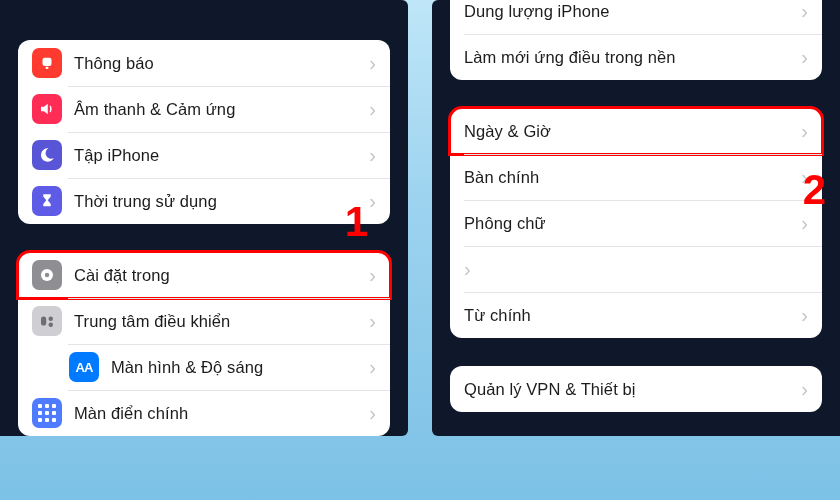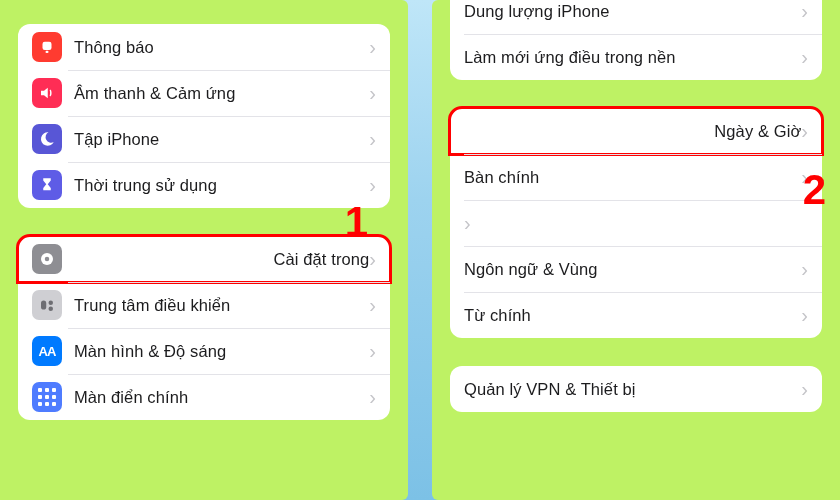--- a/index.html
+++ b/index.html
@@ -1,18 +1,18 @@
 <!DOCTYPE html>
 <html><head>
 <meta charset="utf-8">
 <style>
   * { box-sizing: border-box; margin: 0; padding: 0; }
   html, body { width: 840px; height: 500px; overflow: hidden; font-family: -apple-system, "Helvetica Neue", Arial, sans-serif; }
   body { background: linear-gradient(180deg, #bfe6f8 0%, #9dd3ef 40%, #7cc1e6 100%); display: flex; }
-  .panel { background: #bef264; width: 408px; height: 500px; overflow: hidden; position: relative; }
+  .panel { background: #0f172a; width: 408px; height: 436px; overflow: hidden; position: relative; }
   .panel.left { margin-right: 24px; border-radius: 0 6px 6px 0; }
   .panel.right { margin-left: 0; border-radius: 6px 0 0 6px; }
   .inner { padding: 0; }
   .group {
     background: #fff;
     border-radius: 12px;
     margin: 0 18px 28px 18px;
   }
   .group.top-partial { margin-top: -12px; }
   .row {
@@ -40,45 +40,44 @@
     display: flex; align-items: center; justify-content: center;
     color: #fff; flex-shrink: 0;
   }
   .icon svg { width: 18px; height: 18px; display: block; }
   .ic-red { background: #ff3b30; }
   .ic-pink { background: #ff2d55; }
   .ic-indigo { background: #5856d6; }
   .ic-purple { background: #5e5ce6; }
   .ic-gray { background: #8e8e93; }
   .ic-lgray { background: #cfcfd3; }
-  .ic-blue { background: #007aff; }
+  .ic-blue { background: #007aff; margin-left: 37px; }
   .ic-blue2 { background: #4f7cff; }
   .highlight {
     outline: 3px solid #ff0000;
     outline-offset: -1px;
-    text-align: right;
   }
   .callout {
     position: absolute;
     color: #ff0000;
     font-weight: 700;
     font-size: 42px;
     font-family: Arial, sans-serif;
     pointer-events: none;
   }
   
   .dots { width:18px; height:18px; display:grid; grid-template-columns:repeat(3,4px); grid-template-rows:repeat(3,4px); gap:3px; }
   .dots span { width:4px; height:4px; border-radius:1px; background:#fff; }
   .panel.right .group { margin-left:18px; margin-right:18px; }
 </style>
 </head>
 <body>
 
 <div class="panel left">
-  <div class="inner" style="padding-top:24px;">
+  <div class="inner" style="padding-top:40px;">
 
     <div class="group">
       <div class="row">
         <div class="icon ic-red">
           <svg viewBox="0 0 24 24" fill="#fff">
               <rect x="6" y="5" width="12" height="11" rx="3"></rect>
               <rect x="10" y="17" width="4" height="3" rx="1.5"></rect>
             </svg>
         </div>
         <span class="label">Thông báo</span>
@@ -183,24 +182,24 @@
     <div class="group">
       <div class="row noicon highlight" style="border-radius:12px 12px 0 0;">
         <span class="label">Ngày &amp; Giờ</span>
         <span class="chev">›</span>
       </div>
       <div class="row noicon">
         <span class="label">Bàn chính</span>
         <span class="chev">›</span>
       </div>
       <div class="row noicon">
-        <span class="chev">›</span>
-      </div>
-      <div class="row noicon">
-        <span class="label">Ngôn ngữ &amp; Vùng</span>
+        <span class="label">Phông chữ</span>
+        <span class="chev">›</span>
+      </div>
+      <div class="row noicon">
         <span class="chev">›</span>
       </div>
       <div class="row noicon">
         <span class="label">Từ chính</span>
         <span class="chev">›</span>
       </div>
     </div>
 
     <div class="group">
       <div class="row noicon">

